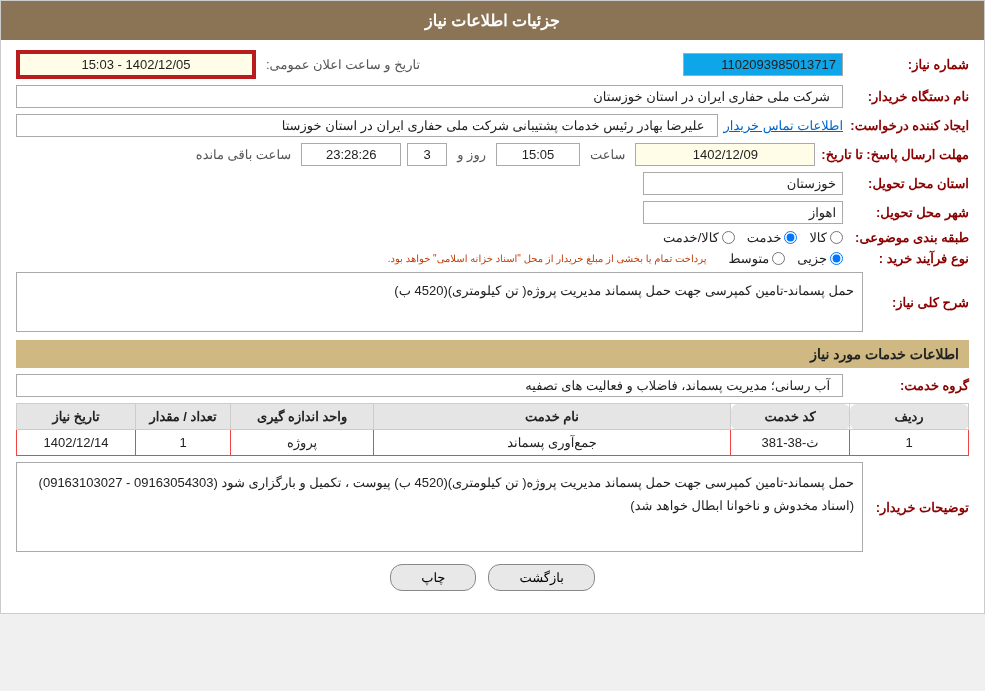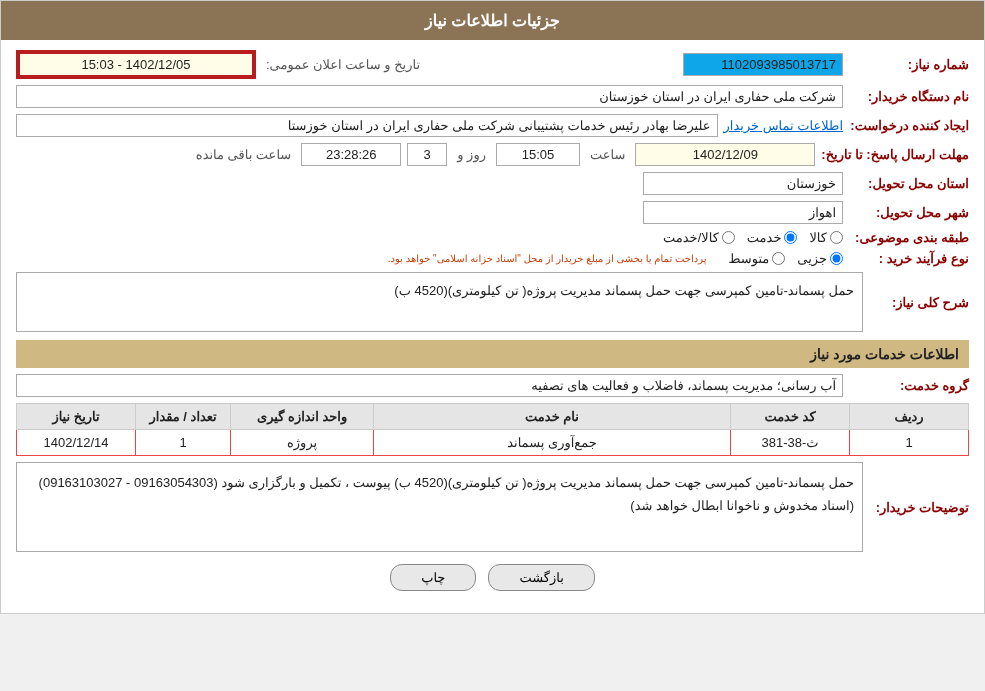--- a/index.html
+++ b/index.html
@@ -35,21 +35,21 @@
     }
     .label {
       color: #8b0000;
       font-weight: bold;
       white-space: nowrap;
       min-width: 120px;
       text-align: right;
     }
     .input-field {
       border: 1px solid #aaa;
-      padding: 3px 6px;
+      padding: 3px 12px;
       background: #fff;
       min-height: 22px;
     }
     .input-wide {
       flex: 1;
     }
     .input-number {
       background: #0ea5e9;
       border: 1px solid #aaa;
       padding: 3px 6px;
@@ -119,21 +119,21 @@
       font-weight: bold;
     }
     .table-container td {
       border: 1px solid #ef4444;
       padding: 5px 8px;
       text-align: center;
     }
     .table-container tr:nth-child(even) td {
       background: #f9f9f9;
     }
-    .col-code { width: 100px; }
+    .col-code { width: 100px; border-radius: 7px; }
     .col-name { width: 300px; }
     .col-unit { width: 120px; }
     .col-count { width: 80px; }
     .col-date { width: 100px; }
     .buyer-desc {
       border: 1px solid #aaa;
       padding: 8px;
       min-height: 90px;
       background: #fff;
       width: 100%;

